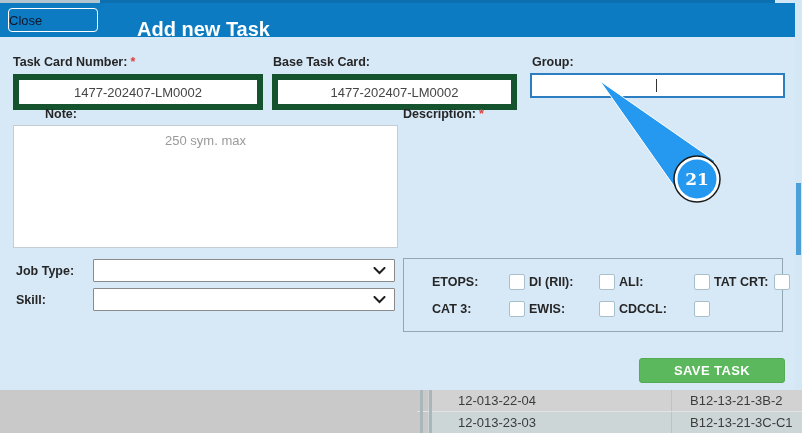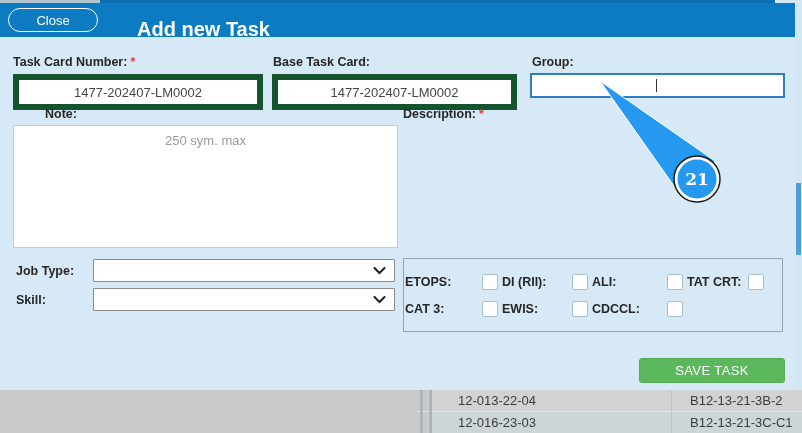--- a/index.html
+++ b/index.html
@@ -24,25 +24,25 @@
   .modal-header {
     position: absolute; left: 0; top: 0; width: 100%; height: 34px;
     background: #0c7bc2;
     display: flex; align-items: center;
   }
   .close-btn {
     position: absolute; left: 8px; top: 5px;
     width: 90px; height: 24px;
     background: transparent;
     border: 1.5px solid #ffffff;
-    border-radius: 12px;
-    color: #ffffff; font-size: 13px;
-    font-family: "Liberation Sans", sans-serif;
-    cursor: pointer;
-    line-height: 21px; text-align: center;
+    border-radius: 4px;
+    color: #0f172a; font-size: 13px;
+    font-family: "Liberation Sans", sans-serif;
+    cursor: pointer;
+    line-height: 21px; text-align: left;
   }
   .modal-title {
     position: absolute; left: 137px; top: 0; height: 52px;
     display: flex; align-items: center;
     color: #ffffff; font-size: 20px; font-weight: bold;
   }
 
   .modal-body {
     position: absolute; left: 0; top: 34px; width: 795px; height: 353px;
     background: #d7e9f7;
@@ -97,42 +97,42 @@
     cursor: pointer;
   }
   .select-box .sel-value { flex: 1; font-size: 13px; color: #454545; padding-left: 6px; }
 
   .flags-panel {
     position: absolute; left: 403px; top: 221px; width: 380px; height: 74px;
     border: 1px solid #93a7b3;
     display: grid;
     grid-template-columns: 97px 90px 95px 1fr;
     grid-template-rows: 1fr 1fr;
-    padding: 9px 14px 9px 1px;
+    padding: 9px 14px 9px 28px;
     column-gap: 0;
   }
   .flag-cell { display: flex; align-items: center; justify-content: space-between; padding-right: 4px; }
   .flag-cell .flag-label { font-size: 12.5px; font-weight: bold; color: #262626; white-space: nowrap; }
   .flag-cell input[type="checkbox"] {
     appearance: none; -webkit-appearance: none;
     width: 16px; height: 16px;
     background: #ffffff;
     border: 1px solid #a8bfcc;
     border-radius: 2px;
     cursor: pointer;
     margin-left: 6px;
   }
 
   .save-btn {
     position: absolute; left: 639px; top: 321px;
     width: 146px; height: 25px;
     background: #5cb85c;
     border: 1px solid #54ab54;
     border-radius: 3px;
-    color: #ffffff; font-size: 13px; font-weight: normal;
+    color: #ffffff; font-size: 13px; font-weight: bold;
     letter-spacing: 0.4px;
     font-family: "Liberation Sans", sans-serif;
     cursor: pointer;
   }
 
   
   .bottom-area { position: absolute; left: 0; top: 390px; width: 802px; height: 43px; background: #c9c9c9; }
   .bg-row { position: absolute; left: 428px; width: 385px; height: 21px; display: flex; gap: 7px; }
   .bg-row.row-0 { top: 0; background: #d2d2d2; }
   .bg-row.row-1 { top: 22px; background: #ccd6d7; }
@@ -243,21 +243,21 @@
     </div>
   </div>
 
   <div class="bottom-area">
     <div class="bg-row row-0">
       <div class="cell c1">12-013-22-04</div>
       <div class="cell c2">B12-13-21-3B-2</div>
     </div>
     <div class="row-gap"></div>
     <div class="bg-row row-1">
-      <div class="cell c1">12-016-23-03</div>
+      <div class="cell c1">12-013-23-03</div>
       <div class="cell c2">B12-13-21-3C-C1</div>
     </div>
     <div class="gray-cover"></div>
     <div class="grid-lines" style="left:420px;"></div>
     <div class="grid-lines" style="left:429px;"></div>
   </div>
 
   <div class="right-strip">
     <div class="thumb"></div>
   </div>

